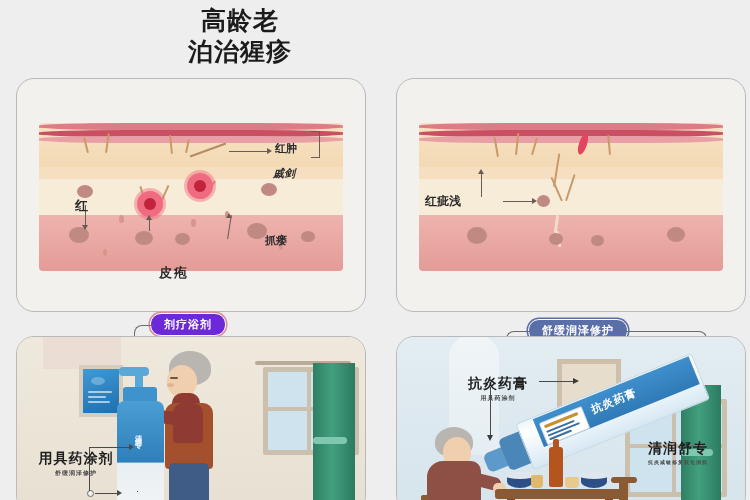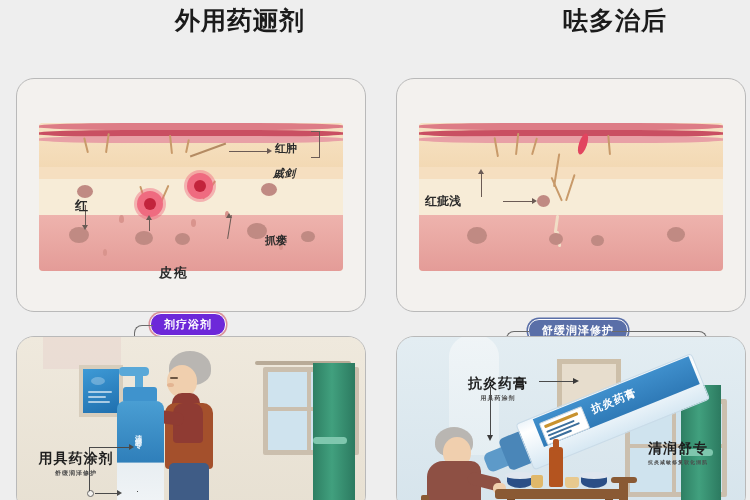--- a/index.html
+++ b/index.html
@@ -131,24 +131,24 @@
   .tickline{position:absolute;background:#4a4a4a;}
   .dot-end{position:absolute;width:5px;height:5px;border:1px solid #6b6b6b;
            border-radius:50%;background:#f3f1ee;}
 </style>
 </head>
 <body>
 
 <div id="stage">
 
   <div class="headline" id="head-left">
-    <span class="l2">外用药逦剂</span>
+    <span class="l1">高龄老</span>
+    <span class="l2">泊治猩疹</span>
   </div>
   <div class="headline" id="head-right">
-    <span class="l2">呿多治后</span>
   </div>
   <div class="accent-rule" id="rule-left"></div>
   <div class="accent-rule" id="rule-right"></div>
 
   <div class="card" id="card-tl">
 
     <div class="skin">
       <div class="layer epi"></div>
 
       <div class="vessel-band">

